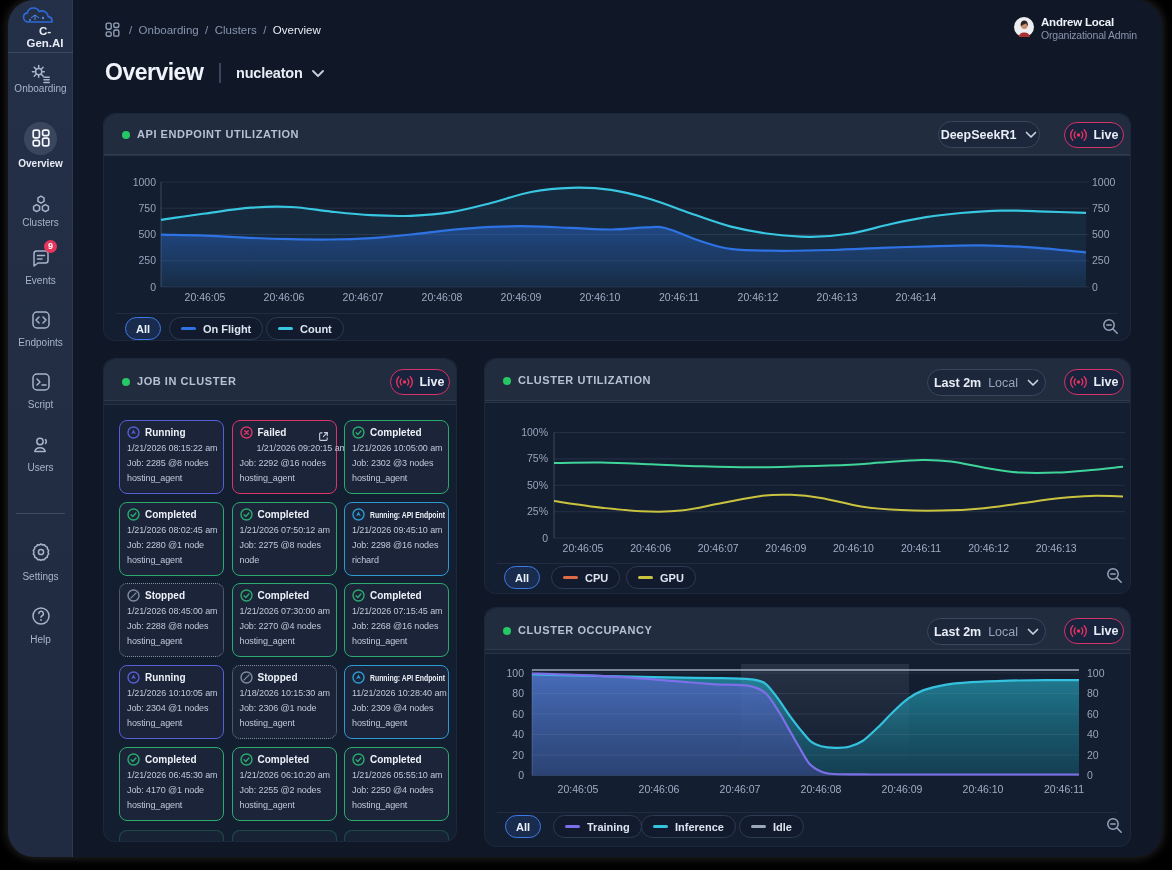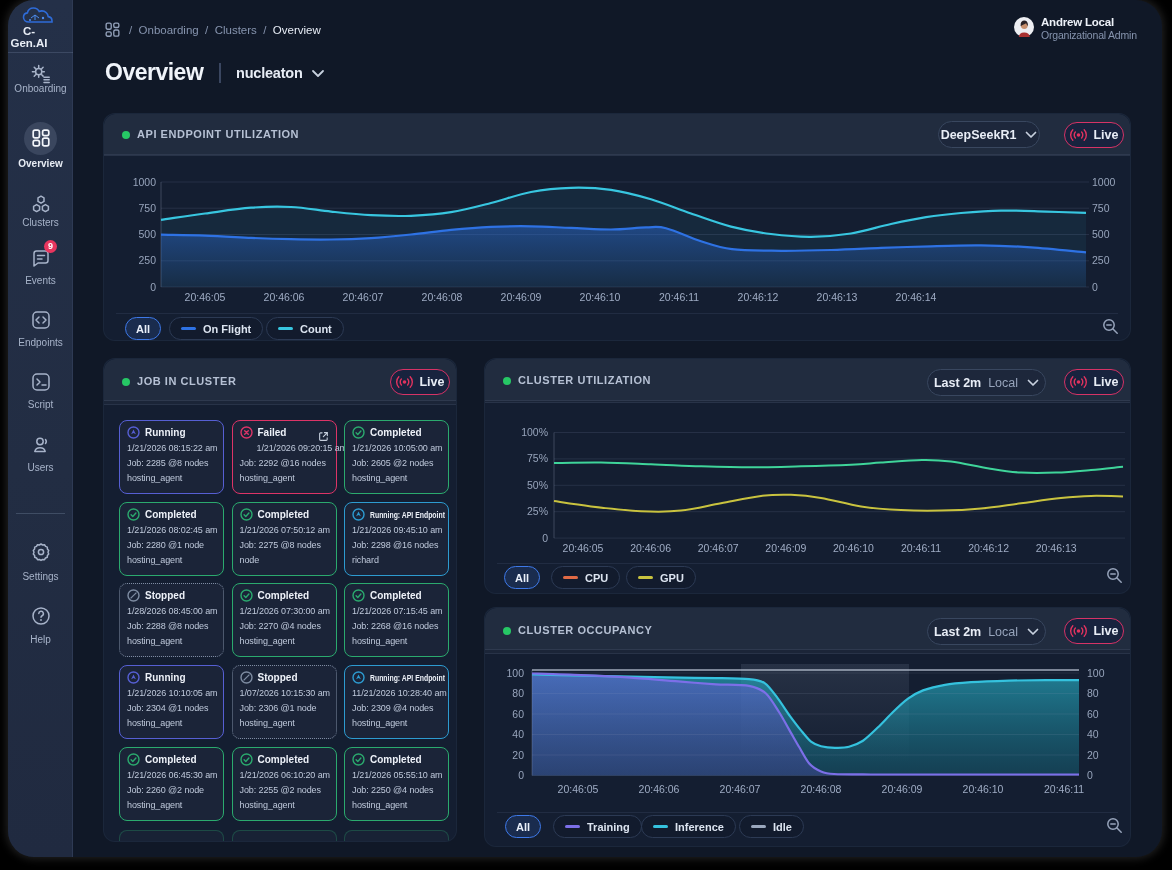--- a/index.html
+++ b/index.html
@@ -31,21 +31,21 @@
 </style></head><body>
 <div id="win">
 
 <div id="side">
 <svg class="abs" style="left:13px;top:5px" width="40" height="21" viewBox="0 0 40 21">
 <path d="M8,17 C4.5,17 2.5,14.8 2.5,12.3 C2.5,10 4.2,8.2 6.4,7.9 C7,5 9.5,3 12.5,3 C15,3 17.2,4.4 18.2,6.5 C19,6.1 19.9,5.9 20.9,5.9 C24.2,5.9 26.9,8.4 27.2,11.6 C29.3,11.9 31,13.7 31,15.9 L31,17 Z" fill="none" stroke="#2E6BD8" stroke-width="1.6"></path>
 <path d="M10,13 l4,-3 l4,3 M14,10 l0,5" stroke="#4D8DF0" stroke-width="1" fill="none"></path>
 <circle cx="22" cy="13" r="1.2" fill="#4D8DF0"></circle>
         <circle cx="9" cy="15" r="1" fill="#4D8DF0"></circle>
 </svg>
-<div class="abs" style="left:0;top:25px;width:42px;text-align:center;color:#E9EEF6;font-size:11.5px;font-weight:bold">C-Gen.AI</div>
+<div class="abs" style="left:16px;top:25px;width:42px;text-align:center;color:#E9EEF6;font-size:11.5px;font-weight:bold">C-Gen.AI</div>
 <div class="abs" style="left:0;top:52px;width:65px;height:1px;background:rgba(170,190,220,0.18)"></div>
 <div class="abs" style="left:21.5px;top:63px"><svg width="22" height="22" viewBox="0 0 22 22">
           <circle cx="8.7" cy="8.7" r="3.1" fill="none" stroke="#A7B3C9" stroke-width="1.5" stroke-linecap="round" stroke-linejoin="round"></circle>
           <path d="M8.7,2.4 l0,2 M8.7,12.3 l0,2 M2.4,8.7 l2,0 M12.7,8.7 l1.6,0 M4.2,4.2 l1.4,1.4 M11.7,11.7 l1.4,1.4 M4.2,13.2 l1.4,-1.4 M11.7,5.7 l1.4,-1.4" fill="none" stroke="#A7B3C9" stroke-width="1.5" stroke-linecap="round" stroke-linejoin="round"></path>
           <path d="M14,14.2 l5.2,0 M14,16.8 l5.2,0 M14,19.4 l5.2,0" fill="none" stroke="#A7B3C9" stroke-width="1.5" stroke-linecap="round" stroke-linejoin="round"></path>
         </svg></div>
 <div class="abs nav" style="top:83px">Onboarding</div>
 <div class="abs" style="left:16px;top:122px;width:33px;height:33px;border-radius:50%;background:#3A465E"></div>
 <div class="abs" style="left:22.5px;top:128px"><svg width="20" height="20" viewBox="0 0 20 20">
           <rect x="2.2" y="2.2" width="6.2" height="7.6" rx="1.8" fill="none" stroke="#F2F5FA" stroke-width="1.7"></rect>
@@ -219,21 +219,21 @@
         <div style="display:flex;align-items:center;gap:5px;height:15px">
           <span style="display:flex">
             <svg width="13" height="13" viewBox="0 0 13 13">
               <circle cx="6.5" cy="6.5" r="5.5" fill="none" stroke="#2BAA6E" stroke-width="1.4"></circle>
               <path d="M4.1,6.7 l1.7,1.7 l3.1,-3.3" fill="none" stroke="#2BAA6E" stroke-width="1.4" stroke-linecap="round" stroke-linejoin="round"></path>
             </svg>
           </span>
           <span class="cst" style="font-size:10px;">Completed</span>
         </div>
         <div class="cln" style="left:7px;top:22px">1/21/2026 10:05:00 am</div>
-        <div class="cln" style="left:7px;top:37px">Job: 2605 @2 nodes</div>
+        <div class="cln" style="left:7px;top:37px">Job: 2302 @3 nodes</div>
         <div class="cln" style="left:7px;top:52px">hosting_agent</div>
       </div>
 <div class="card" style="left:15px;top:143px;border:1.5px solid #2BAA6E">
         <div style="display:flex;align-items:center;gap:5px;height:15px">
           <span style="display:flex">
             <svg width="13" height="13" viewBox="0 0 13 13">
               <circle cx="6.5" cy="6.5" r="5.5" fill="none" stroke="#2BAA6E" stroke-width="1.4"></circle>
               <path d="M4.1,6.7 l1.7,1.7 l3.1,-3.3" fill="none" stroke="#2BAA6E" stroke-width="1.4" stroke-linecap="round" stroke-linejoin="round"></path>
             </svg>
           </span>
@@ -274,21 +274,21 @@
 <div class="card" style="left:15px;top:224px;border:1.5px dotted #7E8CA2">
         <div style="display:flex;align-items:center;gap:5px;height:15px">
           <span style="display:flex">
             <svg width="13" height="13" viewBox="0 0 13 13">
               <circle cx="6.5" cy="6.5" r="5.5" fill="none" stroke="#7E8CA2" stroke-width="1.4"></circle>
               <path d="M3.6,9.4 L9.4,3.6" stroke="#7E8CA2" stroke-width="1.3"></path>
             </svg>
           </span>
           <span class="cst" style="font-size:10px;">Stopped</span>
         </div>
-        <div class="cln" style="left:7px;top:22px">1/28/2026 08:45:00 am</div>
+        <div class="cln" style="left:7px;top:22px">1/21/2026 08:45:00 am</div>
         <div class="cln" style="left:7px;top:37px">Job: 2288 @8 nodes</div>
         <div class="cln" style="left:7px;top:52px">hosting_agent</div>
       </div>
 <div class="card" style="left:127.5px;top:224px;border:1.5px solid #2BAA6E">
         <div style="display:flex;align-items:center;gap:5px;height:15px">
           <span style="display:flex">
             <svg width="13" height="13" viewBox="0 0 13 13">
               <circle cx="6.5" cy="6.5" r="5.5" fill="none" stroke="#2BAA6E" stroke-width="1.4"></circle>
               <path d="M4.1,6.7 l1.7,1.7 l3.1,-3.3" fill="none" stroke="#2BAA6E" stroke-width="1.4" stroke-linecap="round" stroke-linejoin="round"></path>
             </svg>
@@ -330,21 +330,21 @@
 <div class="card" style="left:127.5px;top:306px;border:1.5px dotted #7E8CA2">
         <div style="display:flex;align-items:center;gap:5px;height:15px">
           <span style="display:flex">
             <svg width="13" height="13" viewBox="0 0 13 13">
               <circle cx="6.5" cy="6.5" r="5.5" fill="none" stroke="#7E8CA2" stroke-width="1.4"></circle>
               <path d="M3.6,9.4 L9.4,3.6" stroke="#7E8CA2" stroke-width="1.3"></path>
             </svg>
           </span>
           <span class="cst" style="font-size:10px;">Stopped</span>
         </div>
-        <div class="cln" style="left:7px;top:22px">1/07/2026 10:15:30 am</div>
+        <div class="cln" style="left:7px;top:22px">1/18/2026 10:15:30 am</div>
         <div class="cln" style="left:7px;top:37px">Job: 2306 @1 node</div>
         <div class="cln" style="left:7px;top:52px">hosting_agent</div>
       </div>
 <div class="card" style="left:240px;top:306px;border:1.5px solid #2D9BD0">
         <div style="display:flex;align-items:center;gap:5px;height:15px">
           <span style="display:flex">
             <svg width="13" height="13" viewBox="0 0 13 13">
               <circle cx="6.5" cy="6.5" r="5.5" fill="none" stroke="#2D9BD0" stroke-width="1.4"></circle>
               <path d="M6.5,3.4 L8.9,8.2 L6.5,7 L4.1,8.2 Z" fill="#2D9BD0"></path>
             </svg>
@@ -359,21 +359,21 @@
         <div style="display:flex;align-items:center;gap:5px;height:15px">
           <span style="display:flex">
             <svg width="13" height="13" viewBox="0 0 13 13">
               <circle cx="6.5" cy="6.5" r="5.5" fill="none" stroke="#2BAA6E" stroke-width="1.4"></circle>
               <path d="M4.1,6.7 l1.7,1.7 l3.1,-3.3" fill="none" stroke="#2BAA6E" stroke-width="1.4" stroke-linecap="round" stroke-linejoin="round"></path>
             </svg>
           </span>
           <span class="cst" style="font-size:10px;">Completed</span>
         </div>
         <div class="cln" style="left:7px;top:22px">1/21/2026 06:45:30 am</div>
-        <div class="cln" style="left:7px;top:37px">Job: 2260 @2 node</div>
+        <div class="cln" style="left:7px;top:37px">Job: 4170 @1 node</div>
         <div class="cln" style="left:7px;top:52px">hosting_agent</div>
       </div>
 <div class="card" style="left:127.5px;top:388px;border:1.5px solid #2BAA6E">
         <div style="display:flex;align-items:center;gap:5px;height:15px">
           <span style="display:flex">
             <svg width="13" height="13" viewBox="0 0 13 13">
               <circle cx="6.5" cy="6.5" r="5.5" fill="none" stroke="#2BAA6E" stroke-width="1.4"></circle>
               <path d="M4.1,6.7 l1.7,1.7 l3.1,-3.3" fill="none" stroke="#2BAA6E" stroke-width="1.4" stroke-linecap="round" stroke-linejoin="round"></path>
             </svg>
           </span>

